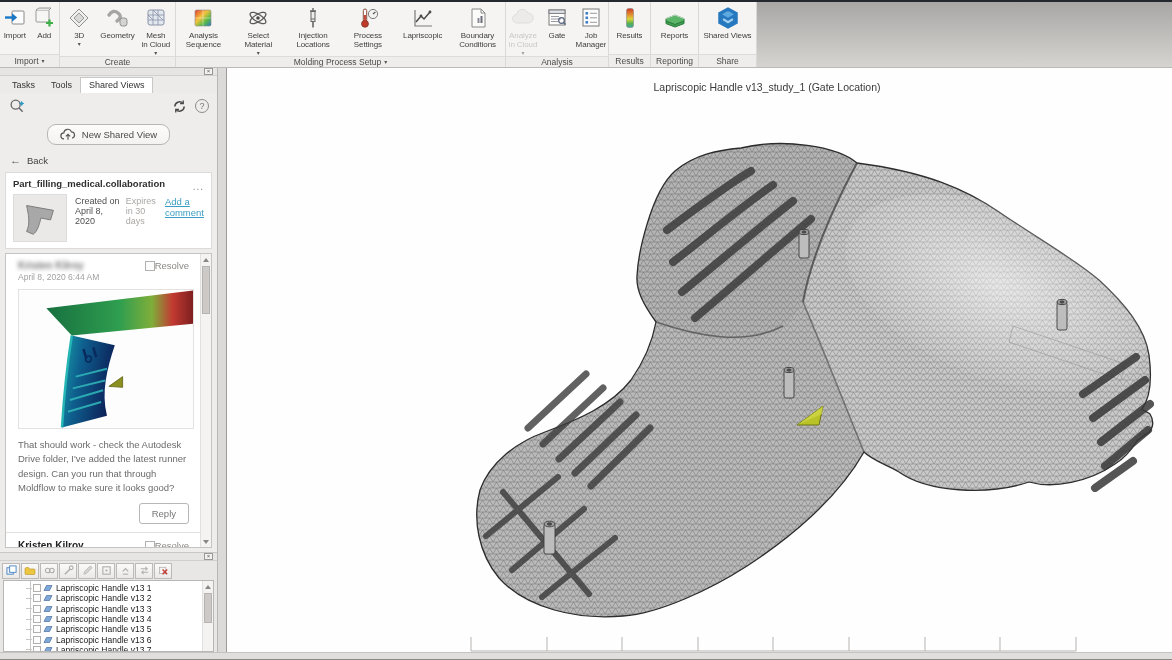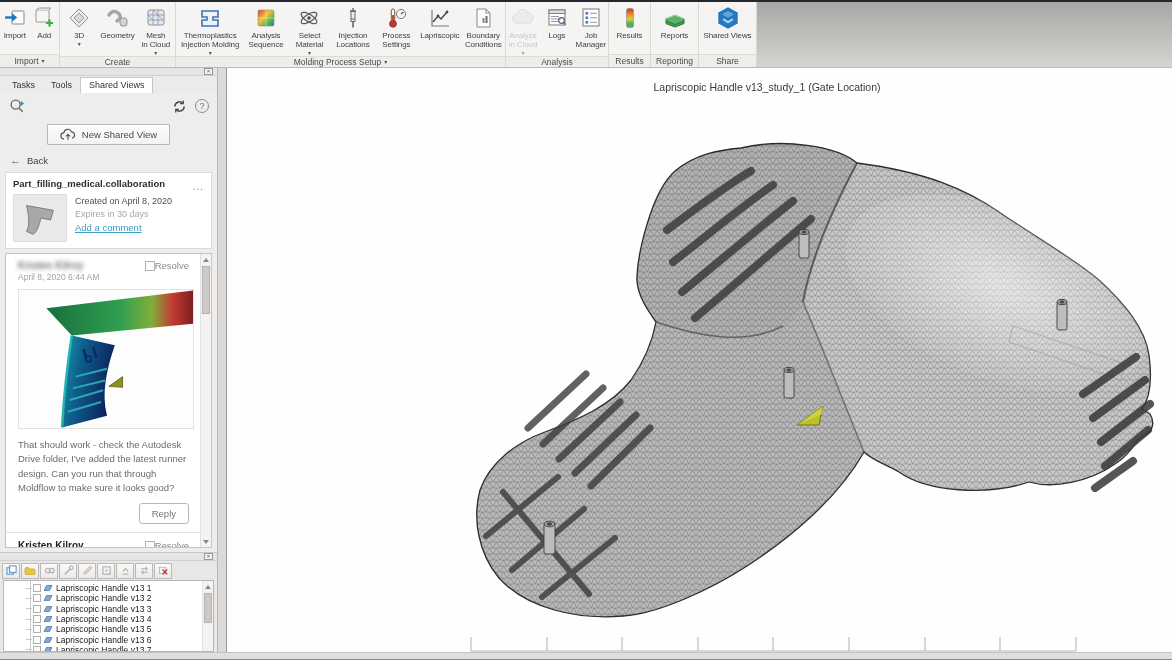--- a/index.html
+++ b/index.html
@@ -33,32 +33,32 @@
   .tabs{display:flex;align-items:flex-end;height:17px;padding-left:4px;background:#ecebe9;flex:none;}
   .tab{font-size:9px;color:#333;padding:2px 8px 3px;cursor:default;}
   .tab.active{background:#fff;border:1px solid #c9c7c5;border-bottom:none;}
 
   .iconrow{height:26px;display:flex;align-items:center;padding:0 8px;flex:none;}
   .iconrow .spacer{flex:1;}
   .ibtn{display:flex;align-items:center;justify-content:center;margin-left:8px;}
   .help-circ{width:14px;height:14px;border:1.2px solid #8e8c8a;border-radius:50%;font-size:9px;color:#777;display:flex;align-items:center;justify-content:center;}
 
   .nsv-row{display:flex;justify-content:center;padding:5px 0 7px;flex:none;}
-  .nsv-btn{display:flex;align-items:center;gap:6px;border:1px solid #b9b7b5;border-radius:1px;background:linear-gradient(#fdfcfb,#f3f2f0);padding:3px 12px;font-size:9.5px;color:#4a4a4a;}
+  .nsv-btn{display:flex;align-items:center;gap:6px;border:1px solid #b9b7b5;border-radius:9px;background:linear-gradient(#fdfcfb,#f3f2f0);padding:3px 12px;font-size:9.5px;color:#4a4a4a;}
 
   .back-row{display:flex;align-items:center;gap:6px;padding:2px 10px 6px;font-size:9.5px;color:#444;flex:none;}
   .back-arrow{font-size:11px;color:#555;}
 
   .card{margin:0 5px 4px;background:#fff;border:1px solid #dddbd9;padding:5px 7px 6px;flex:none;}
   .card-head{display:flex;align-items:flex-end;}
   .card-title{font-size:9.5px;font-weight:bold;color:#2e2e2e;flex:1;}
   .card-menu{font-size:10px;color:#8a8a8a;letter-spacing:1px;line-height:4px;}
   .card-body{display:flex;gap:8px;margin-top:5px;}
   .thumb{width:54px;height:48px;background:#ebe9e7;border:1px solid #dedcda;flex:none;}
-  .card-meta{font-size:9px;color:#4f4f4f;display:flex;flex-direction:column;gap:3px;padding-top:2px;}
+  .card-meta{font-size:9px;color:#4f4f4f;display:flex;gap:3px;padding-top:2px;}
   .meta-dim{color:#aaa8a6;}
   .link{color:#3b9dc4;text-decoration:underline;font-size:9.5px;}
 
   .comments{margin:0 5px;background:#fff;border:1px solid #c6c4c2;flex:1;position:relative;overflow:hidden;}
   .comments-inner{padding:6px 22px 6px 12px;}
   .c-head{display:flex;align-items:flex-start;}
   .c-author{font-size:10px;font-weight:bold;color:#4a4a4a;flex:1;}
   .c-author.blurred{filter:blur(2.2px);color:#777;}
   .c-author.bold{color:#222;}
   .resolve{display:flex;align-items:center;gap:0;font-size:9.5px;color:#8a8886;}
@@ -163,30 +163,20 @@
             <span class="arr">▾</span>
           </div>
         </div>
         <div class="rgroup-label">
           <span>Create</span>
         </div>
       </div>
 
       <div class="rgroup g2">
         <div class="ritems">
-          <div class="rbtn" style="flex:1.6">
-            <span class="ric">
-              <svg width="24" height="24" viewBox="0 0 24 24">
-                  <path d="M4 5h16v6h-5v3h5v6H4v-6h5v-3H4Z" fill="#eef3f9" stroke="#3a76b5" stroke-width="1.6"></path>
-                </svg>
-            </span>
-            <span class="rlbl">Thermoplastics
-Injection Molding</span>
-            <span class="arr">▾</span>
-          </div>
           <div class="rbtn">
             <span class="ric">
               <svg width="24" height="24" viewBox="0 0 24 24">
                   <defs>
                     <linearGradient id="gAS" x1="0" y1="0" x2="1" y2="1">
                       <stop offset="0" stop-color="#e03c31"></stop>
                       <stop offset="0.4" stop-color="#f5c33b"></stop>
                       <stop offset="0.7" stop-color="#59b947"></stop>
                       <stop offset="1" stop-color="#2e77c9"></stop>
                     </linearGradient>
@@ -280,21 +270,21 @@
           <div class="rbtn">
             <span class="ric">
               <svg width="24" height="24" viewBox="0 0 24 24">
                   <rect x="4" y="4" width="16" height="15" fill="#fdfdfd" stroke="#7a7a7a"></rect>
                   <rect x="4" y="4" width="16" height="3.4" fill="#dfe3ea" stroke="#7a7a7a"></rect>
                   <path d="M6 10.5h8M6 13h10M6 15.5h7" stroke="#9a9aa5"></path>
                   <circle cx="16.5" cy="14.5" r="2.8" fill="none" stroke="#55607a" stroke-width="1.2"></circle>
                   <path d="M18.5 16.5l2 2" stroke="#55607a" stroke-width="1.4"></path>
                 </svg>
             </span>
-            <span class="rlbl">Logs</span>
+            <span class="rlbl">Gate</span>
           </div>
           <div class="rbtn">
             <span class="ric">
               <svg width="24" height="24" viewBox="0 0 24 24">
                   <rect x="4" y="3" width="16" height="17" fill="#fdfdfd" stroke="#7a7a7a"></rect>
                   <rect x="6.5" y="6" width="2.6" height="2.6" fill="#3f7ec6"></rect>
                   <rect x="6.5" y="10.5" width="2.6" height="2.6" fill="#3f7ec6"></rect>
                   <rect x="6.5" y="15" width="2.6" height="2.6" fill="#3f7ec6"></rect>
                   <path d="M11 7.3h7M11 11.8h7M11 16.3h7" stroke="#9a9a9a"></path>
                 </svg>

